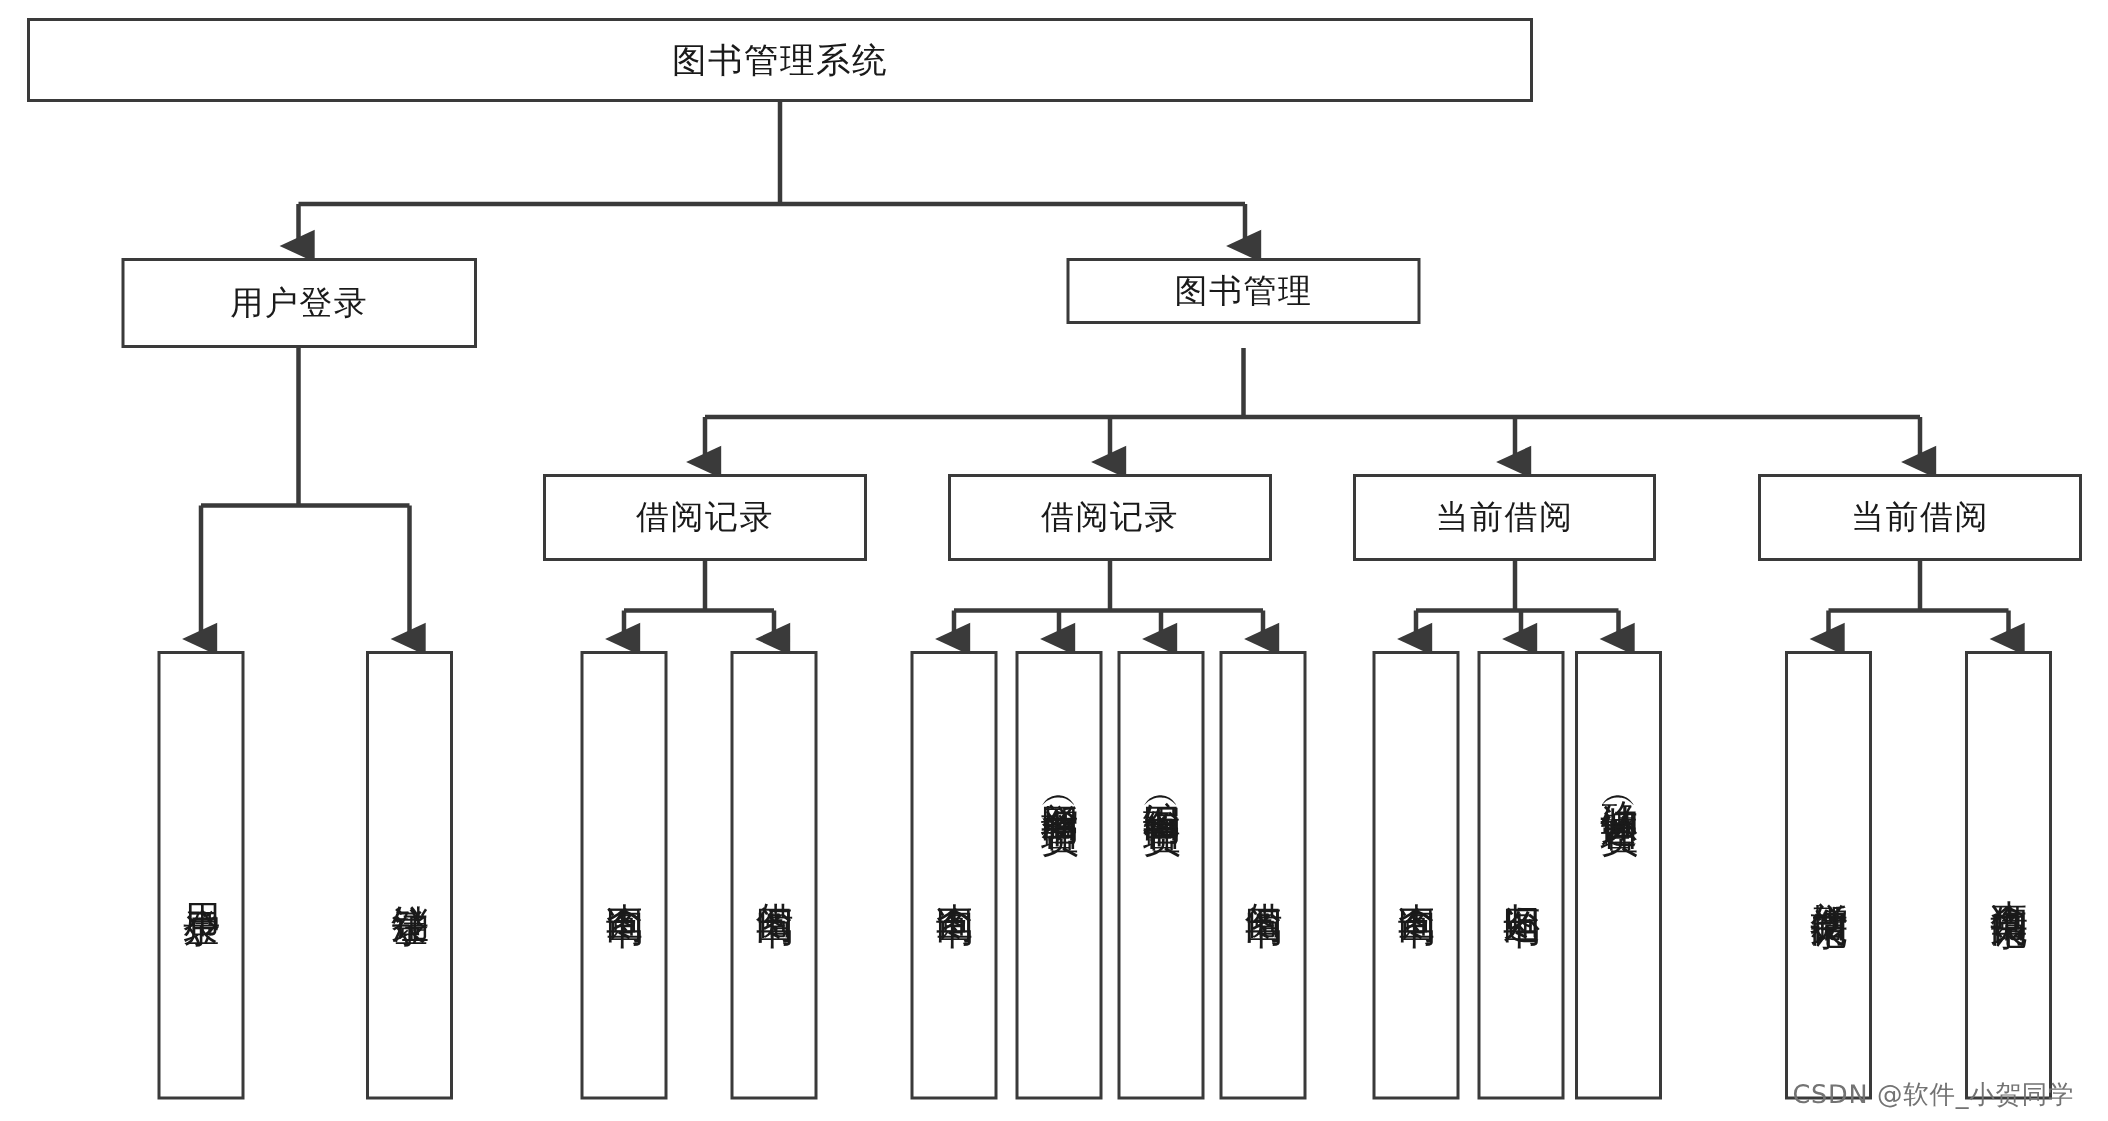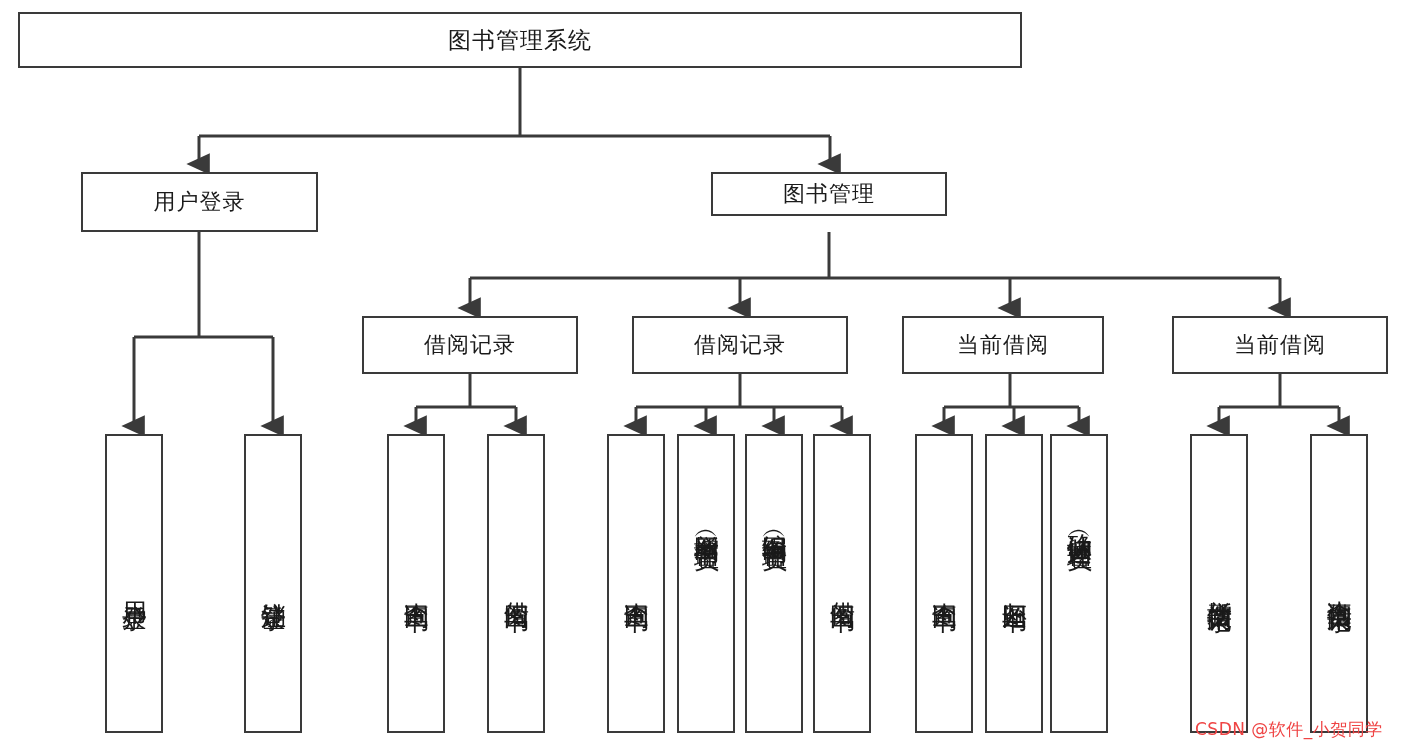--- a/index.html
+++ b/index.html
@@ -54,21 +54,21 @@
   }
   .node.v.mid .vtext {
     padding-top: 62px;
   }
   .node.root {
     font-size: 23px;
   }
   .watermark {
     position: absolute;
     font-size: 17px;
-    color: #ef4444;
+    color: #737373;
     white-space: nowrap;
     letter-spacing: 0.5px;
   }
 </style>
 </head>
 <body>
 
 <div id="canvas">
 
   <svg id="edges" viewBox="0 0 1405 747" xmlns="http://www.w3.org/2000/svg">

